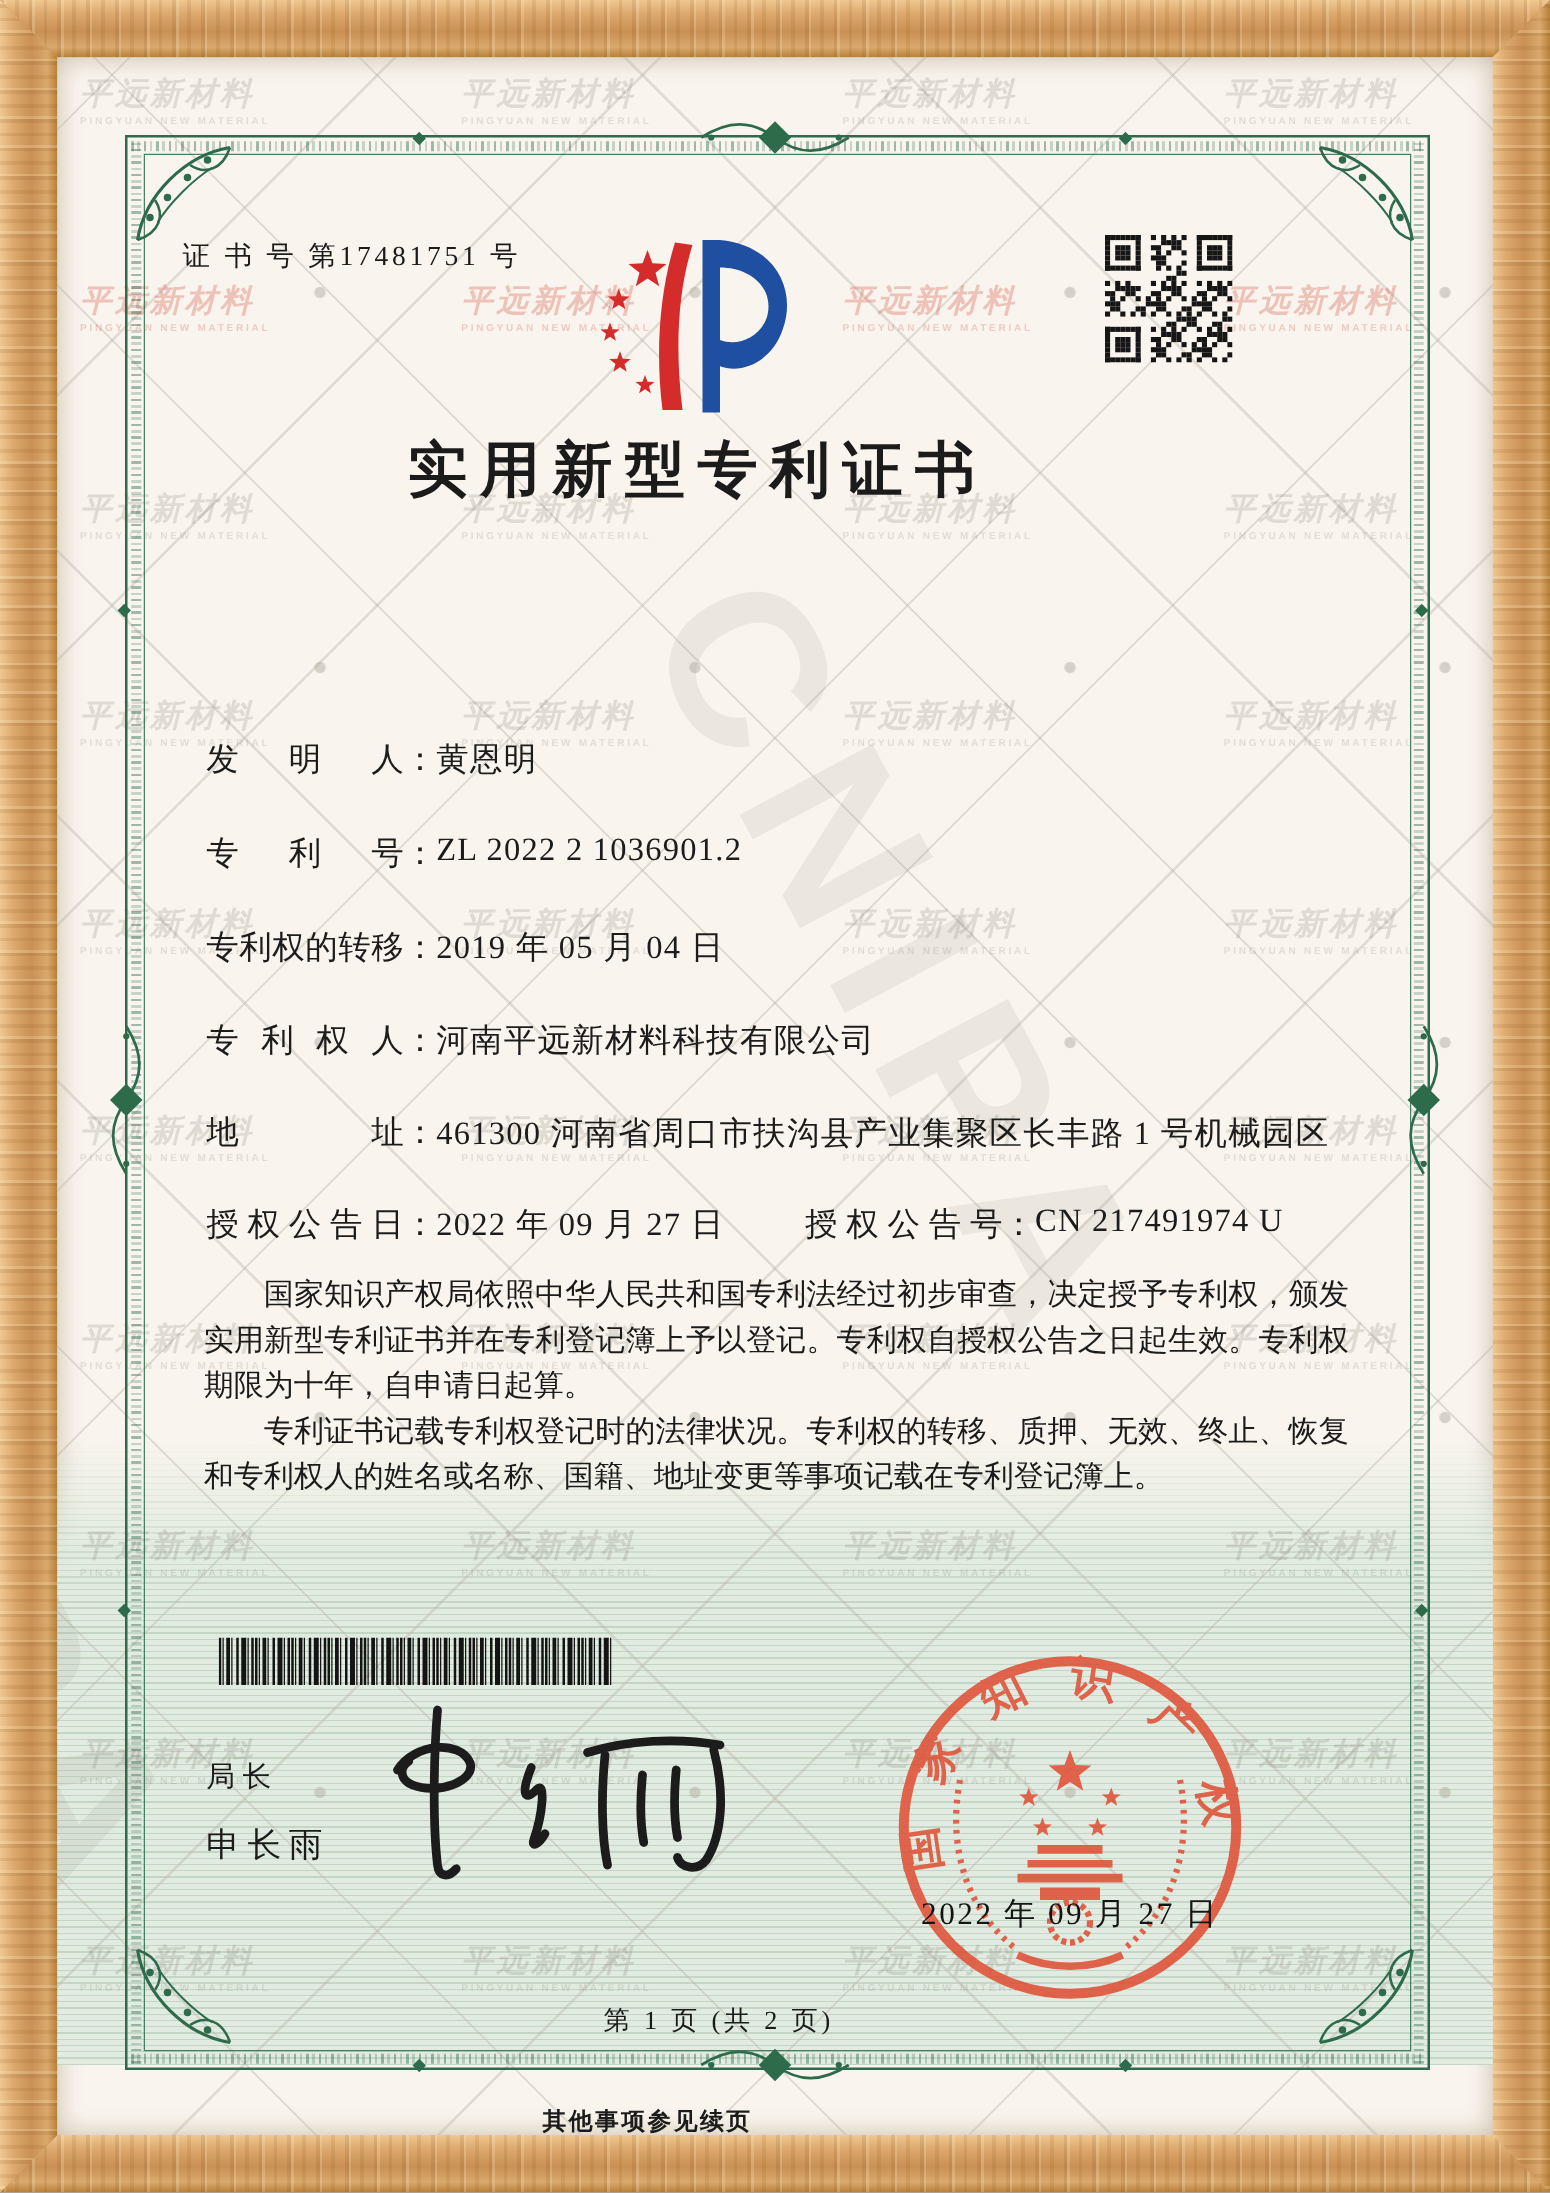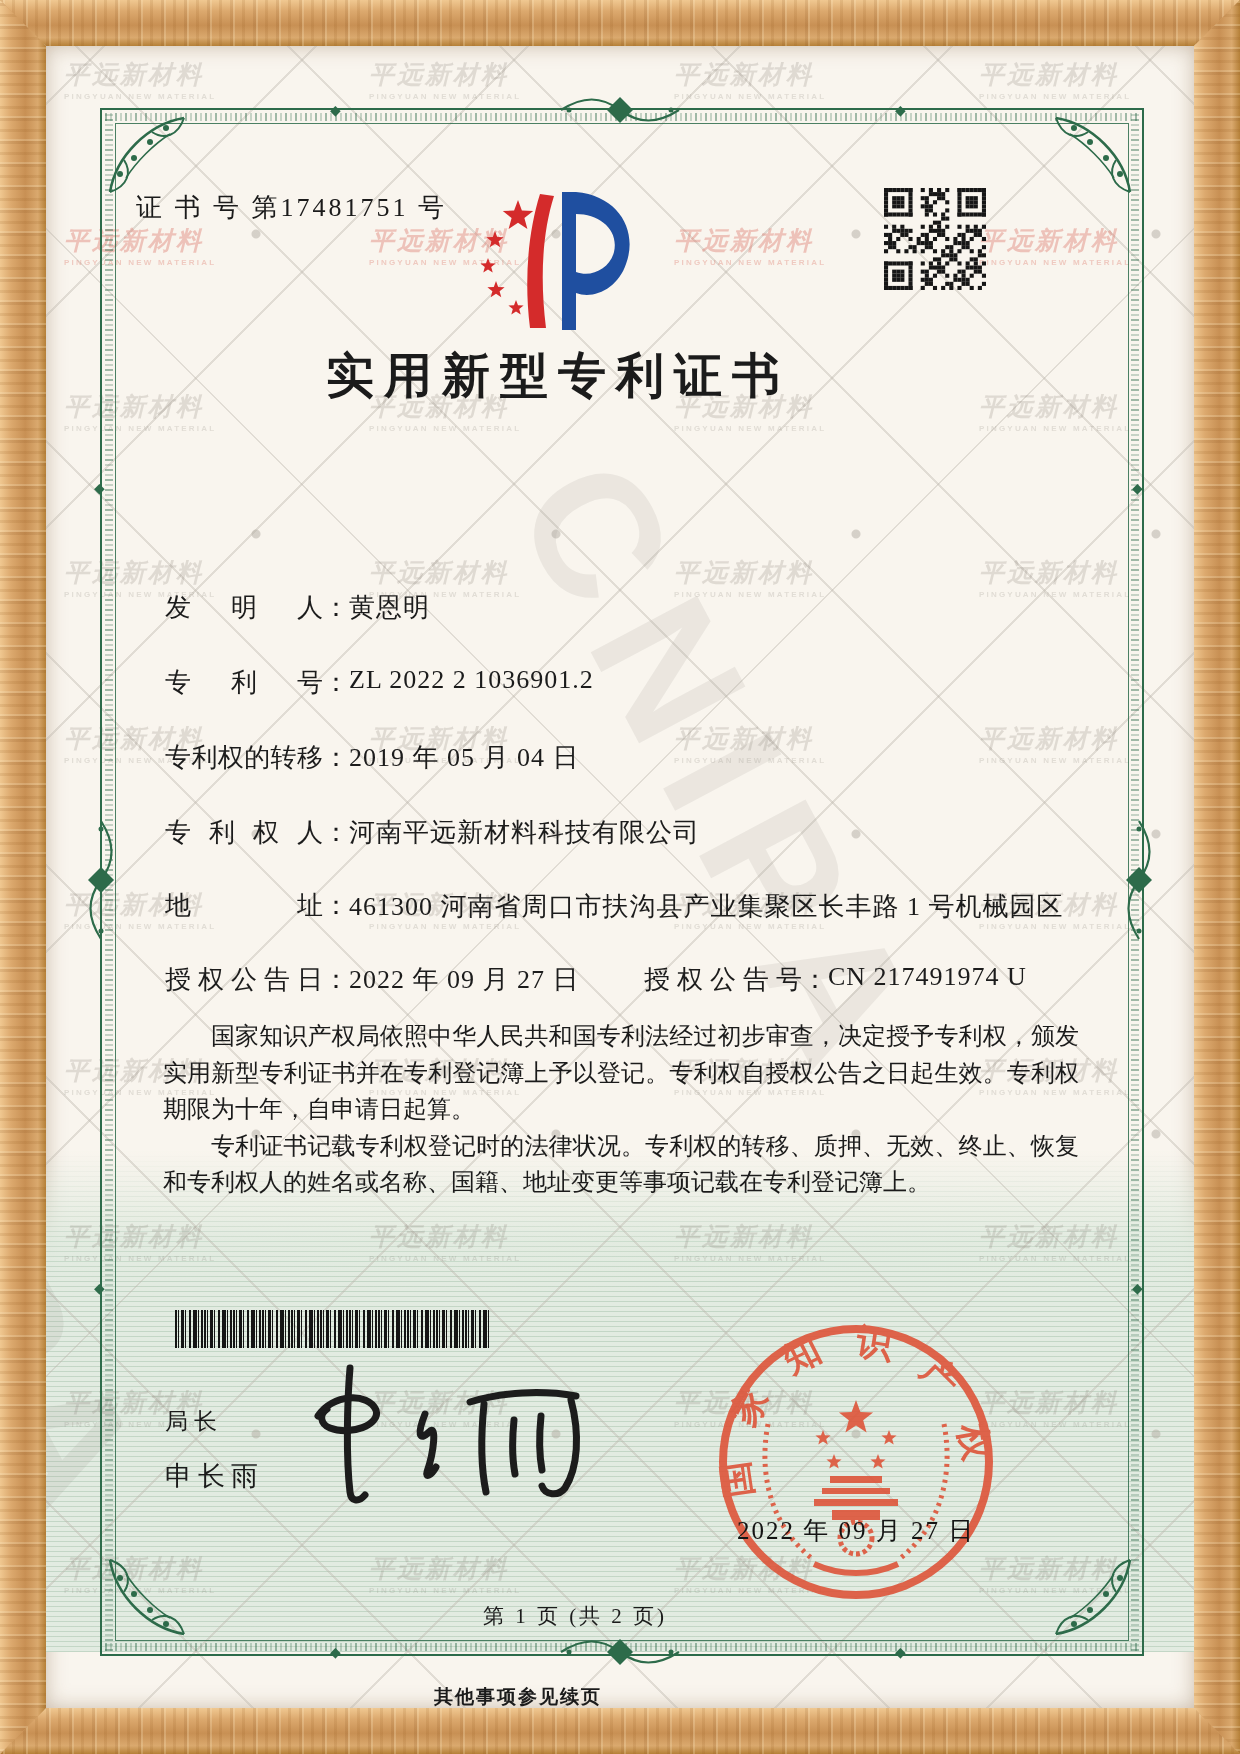--- a/index.html
+++ b/index.html
@@ -64,21 +64,21 @@
       background:repeating-linear-gradient(0deg, rgba(45,107,74,.8) 0 2px, rgba(0,0,0,0) 2px 5px, rgba(45,107,74,.45) 5px 7px, rgba(0,0,0,0) 7px 10px);}
   .gframe .lace.l{left:3px;} .gframe .lace.r{right:3px;}
   .gframe .innerline{position:absolute;inset:13px;border:1px solid #2d6b4a;opacity:.85;}
   .corner{position:absolute;z-index:5;width:84px;height:84px;pointer-events:none;}
   .crest{position:absolute;z-index:5;width:130px;height:40px;pointer-events:none;}
   .edge-dot{position:absolute;z-index:5;color:#2d6b4a;font-size:14px;pointer-events:none;}
   .edge-dot::before{content:"◆";}
 
   
   .txt{position:absolute;z-index:6;color:#1b1b1b;}
-  .certno{left:136px;top:190px;font-size:26px;letter-spacing:3px;}
+  .certno{left:146px;top:190px;font-size:22px;letter-spacing:3px;}
   .logo{position:absolute;left:478px;top:180px;z-index:6;}
   .qr{position:absolute;left:884px;top:188px;z-index:6;}
   .title{left:0;top:344px;width:1116px;text-align:center;font-size:48px;font-weight:bold;letter-spacing:10px;}
 
   .frow{position:absolute;left:165px;z-index:6;font-size:26px;color:#1c1c1c;}
   .flabel{display:inline-block;width:158px;text-align:justify;text-align-last:justify;vertical-align:top;}
   .fcolon{display:inline-block;vertical-align:top;}
   .fvalue{display:inline-block;vertical-align:top;letter-spacing:1px;}
   .fvalue.addr{width:736px;line-height:38px;}
   .pair2{position:absolute;left:479px;top:0;white-space:nowrap;}

